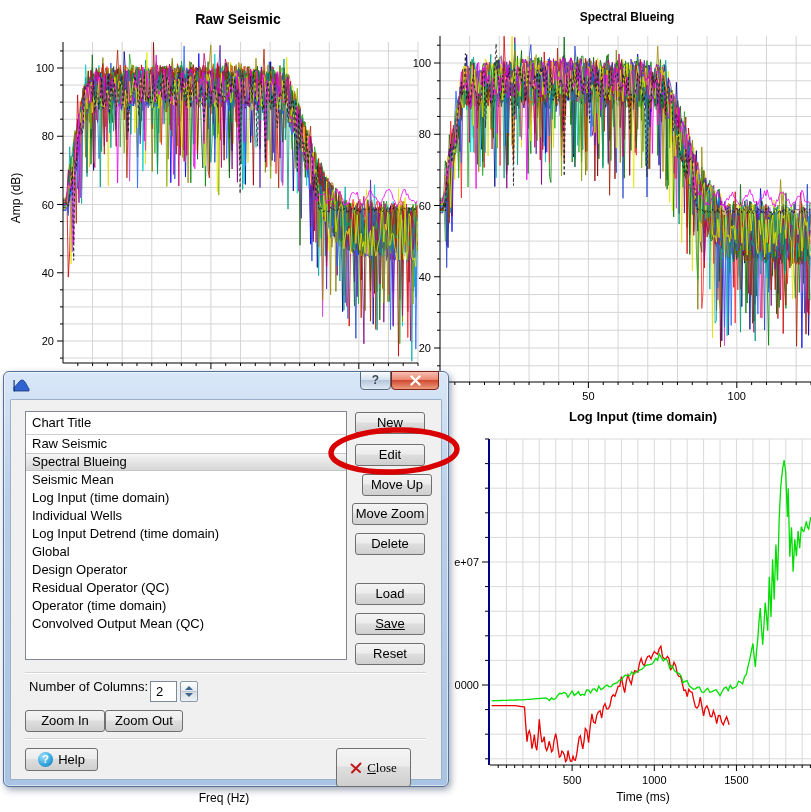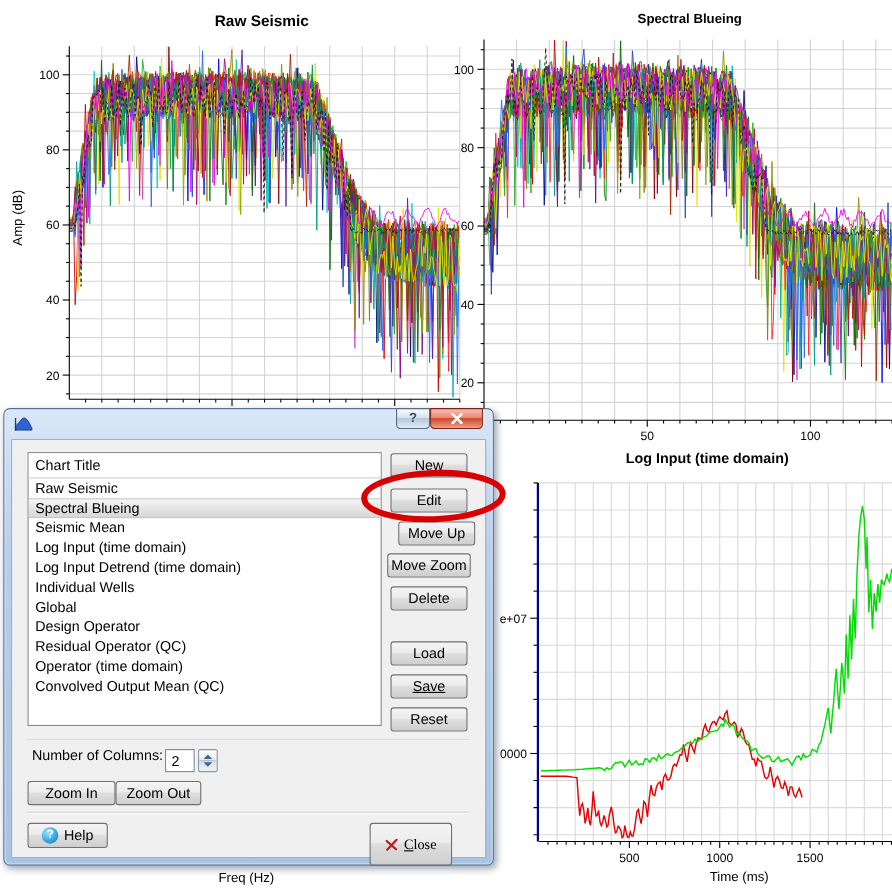--- a/index.html
+++ b/index.html
@@ -404,21 +404,21 @@
       <text x="572.15" y="784" text-anchor="middle" font-size="11" fill="#000" font-family="Liberation Sans, sans-serif">500</text>
       <text x="654.3" y="784" text-anchor="middle" font-size="11" fill="#000" font-family="Liberation Sans, sans-serif">1000</text>
       <text x="736.45" y="784" text-anchor="middle" font-size="11" fill="#000" font-family="Liberation Sans, sans-serif">1500</text>
     </svg>
 
   <div class="ctitle" style="left:238px;top:11px;font-size:14px;">Raw Seismic</div>
   <div class="ctitle" style="left:627px;top:10px;font-size:12px;">Spectral Blueing</div>
   <div class="ctitle" style="left:643px;top:409px;font-size:13px;">Log Input (time domain)</div>
   <div class="ylabel-rot" style="left:-14px;top:191px;width:60px;text-align:center;">Amp (dB)</div>
   <div class="axlabel" style="left:224px;top:791px;">Freq (Hz)</div>
-  <div class="axlabel" style="left:643px;top:790px;margin-left:29px;">Time (ms)</div>
+  <div class="axlabel" style="left:643px;top:790px;">Time (ms)</div>
 
   <div class="dialog">
     <div class="titlebar">
       <svg class="titlebar-icon" viewBox="0 0 17 16">
         <path d="M1 13 L1 9 C4 8 6 2 9 2 C12 2 14 8 16 11 L16 13 Z" fill="#2f63d2" stroke="#16387e" stroke-width="0.8"></path>
         <rect x="0.5" y="2" width="1.2" height="11.5" fill="#16387e"></rect>
       </svg>
       <span class="titlebar-text">Chart Controller</span>
       <div class="capbtn help"><span>?</span></div>
       <div class="capbtn close">
@@ -429,22 +429,22 @@
     </div>
     <div class="dialog-body"></div>
 
     <div class="listbox">
       <div class="list-header">Chart Title</div>
       <div id="list-rows">
           <div class="row">Raw Seismic</div>
           <div class="row sel">Spectral Blueing</div>
           <div class="row">Seismic Mean</div>
           <div class="row">Log Input (time domain)</div>
+          <div class="row">Individual Wells</div>
           <div class="row">Log Input Detrend (time domain)</div>
-          <div class="row">Individual Wells</div>
           <div class="row">Global</div>
           <div class="row">Design Operator</div>
           <div class="row">Residual Operator (QC)</div>
           <div class="row">Operator (time domain)</div>
           <div class="row">Convolved Output Mean (QC)</div>
         </div>
     </div>
 
     <div class="btn" style="left:351px;top:40px;">New</div>
     <div class="btn" style="left:351px;top:72px;">Edit</div>

